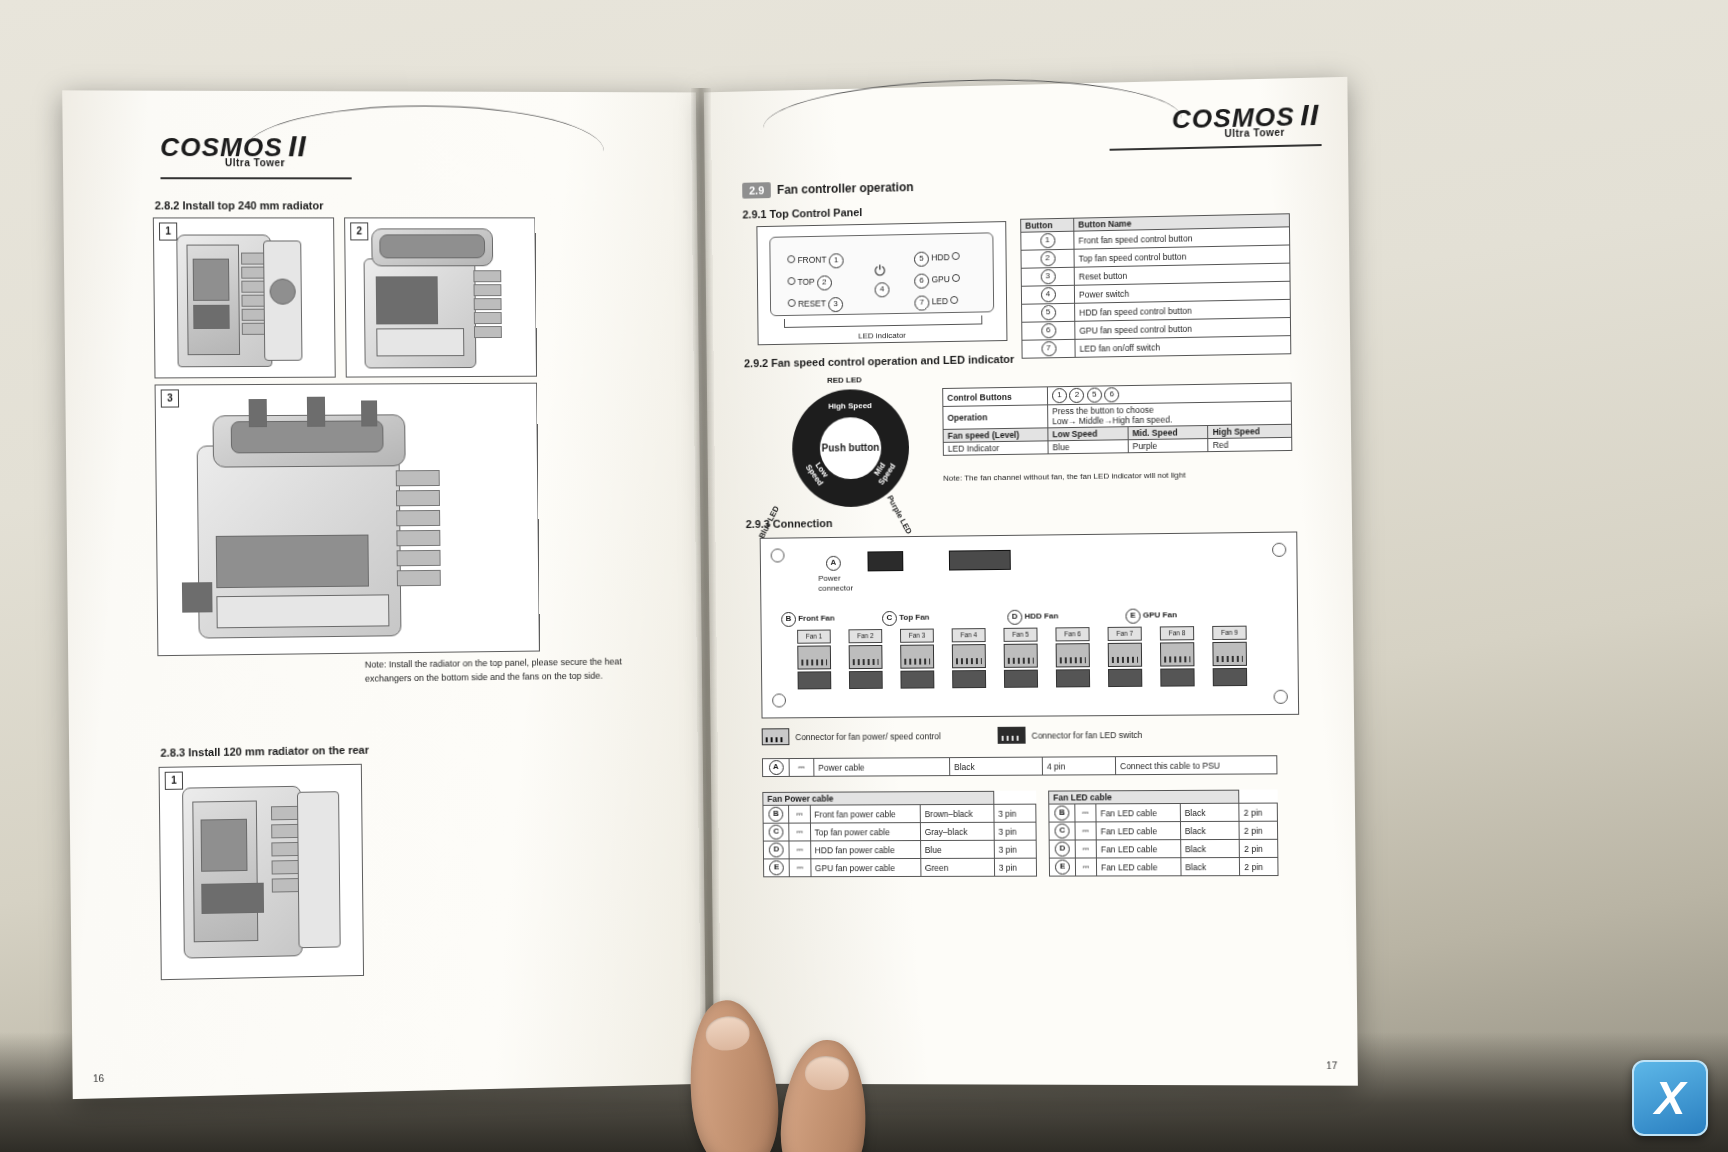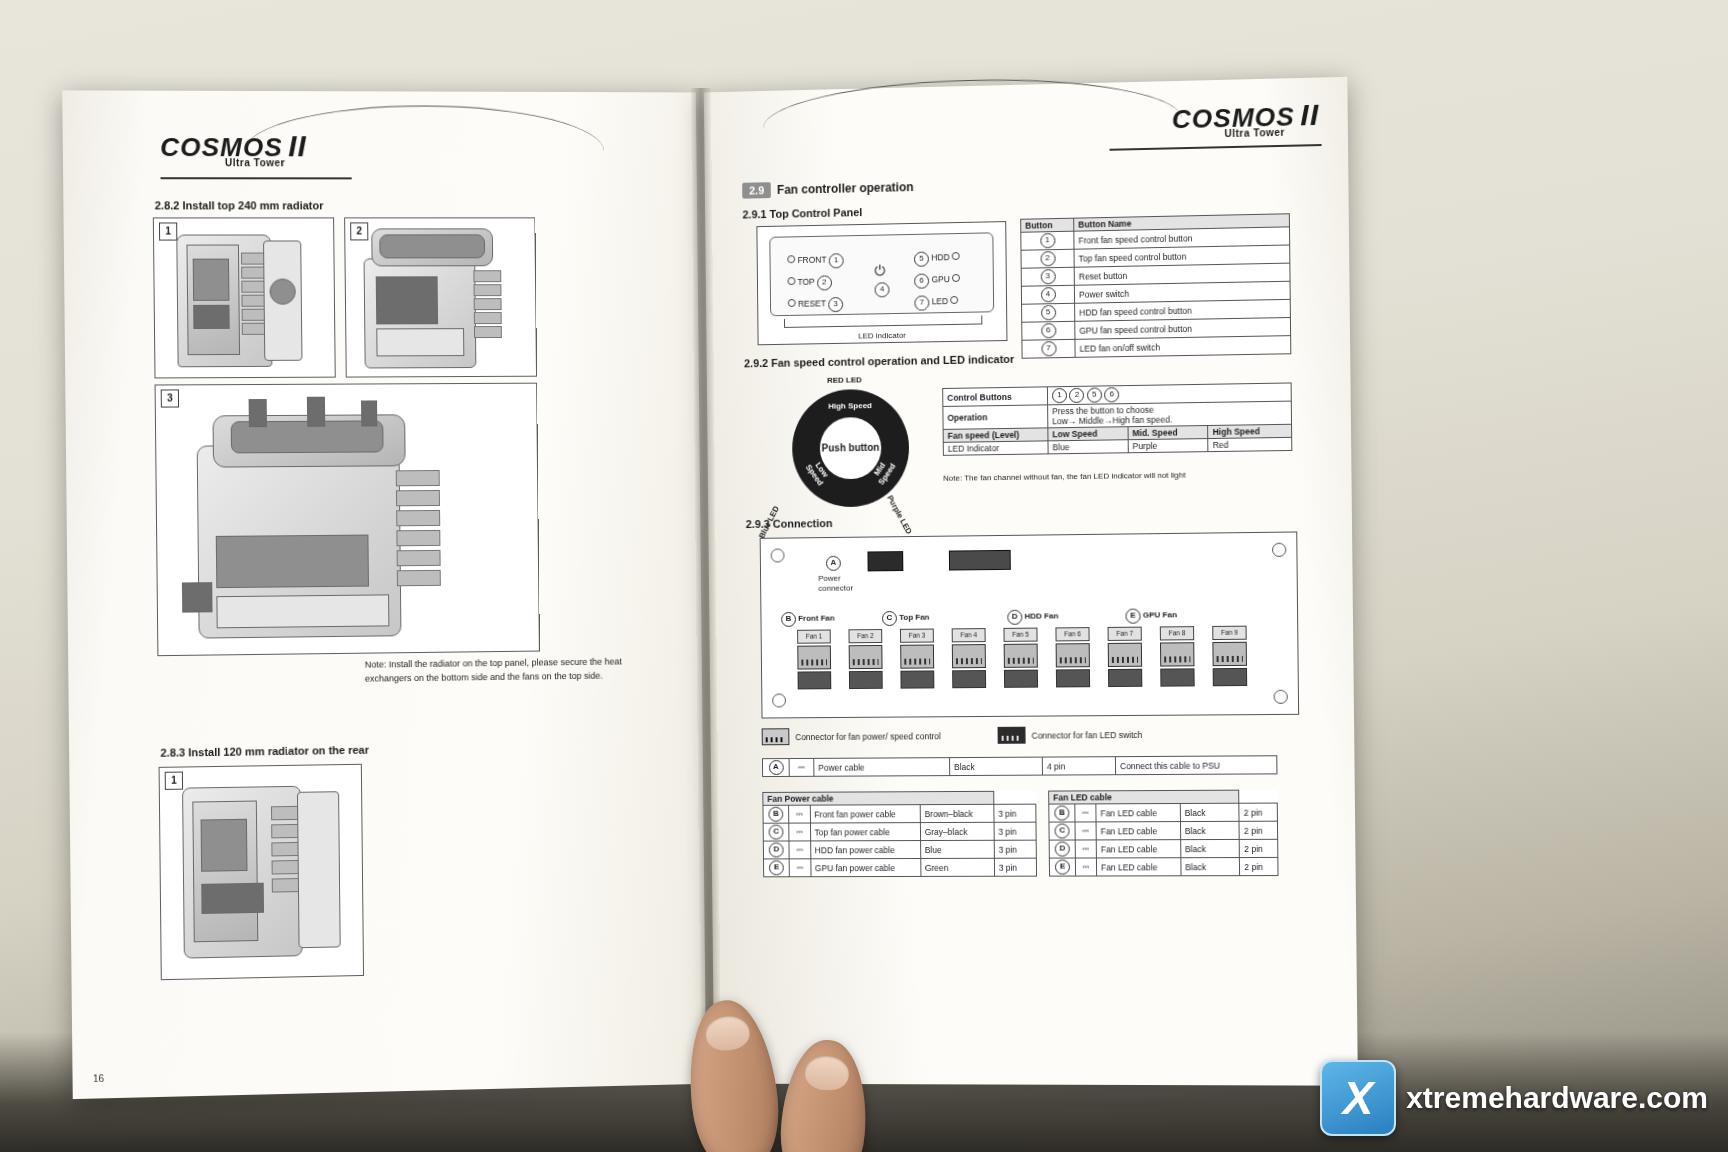--- a/index.html
+++ b/index.html
@@ -579,14 +579,13 @@
   <div class="nail"></div>
 </div>
 <div class="finger" style="left:782px;top:1040px;width:84px;height:150px;transform:rotate(4deg);">
   <div class="nail"></div>
 </div>
 
 <div id="wm">
   <div class="badge">
     <span>X</span>
   </div>
-  <div class="wmtext">xtremehardware.com</div>
 </div>
 
 </body></html>

